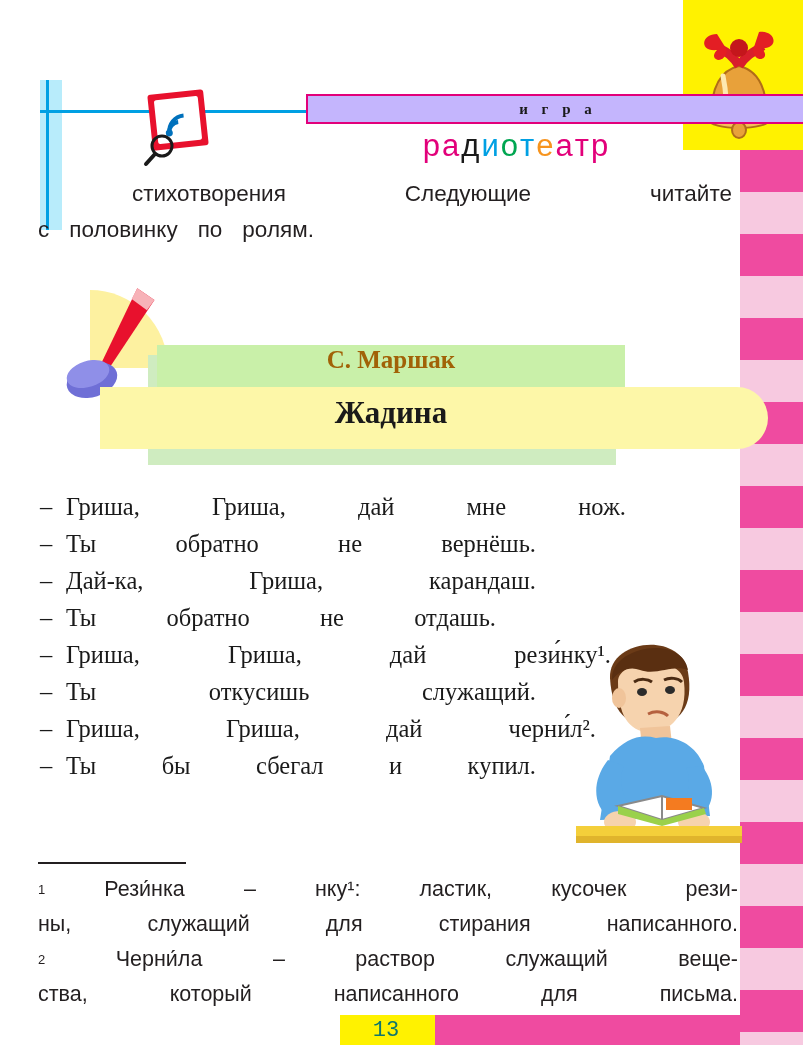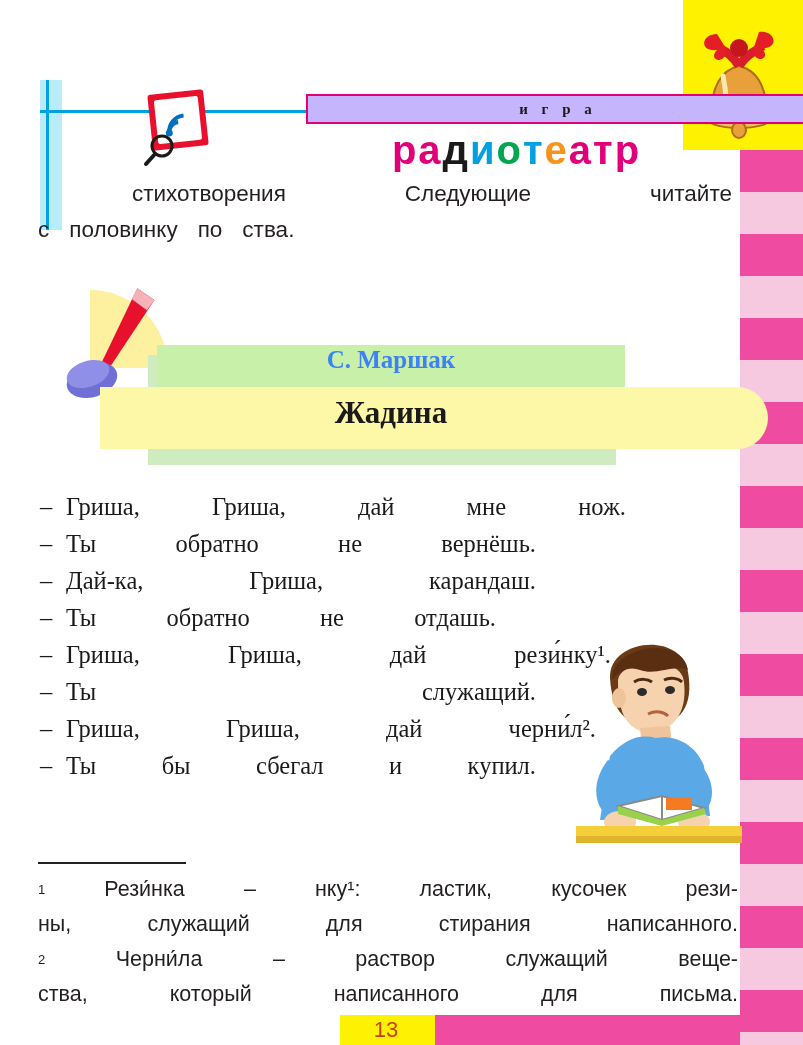--- a/index.html
+++ b/index.html
@@ -107,22 +107,22 @@
     letter-spacing: 5px;
     color: #1a1a1a;
     font-family: "Liberation Serif", serif;
   }
   .radioteatr {
     position: absolute;
     left: 306px;
     top: 128px;
     width: 421px;
     text-align: center;
-    font-size: 40px;
-    font-weight: bold;
+    font-size: 31px;
+    font-weight: normal;
     letter-spacing: 2px;
     font-family: "Liberation Sans", sans-serif;
   }
   .radioteatr span { display: inline-block; }
 
   
   .intro {
     position: absolute;
     left: 72px;
     top: 176px;
@@ -180,21 +180,21 @@
   }
   .author {
     position: absolute;
     left: 157px;
     top: 346px;
     width: 468px;
     text-align: center;
     font-size: 25px;
     font-weight: bold;
     font-family: "Liberation Serif", serif;
-    color: #3b82f6;
+    color: #a16207;
   }
   .poem-title {
     position: absolute;
     left: 157px;
     top: 395px;
     width: 468px;
     text-align: center;
     font-size: 31px;
     font-weight: bold;
     font-family: "Liberation Serif", serif;
@@ -278,22 +278,22 @@
     height: 30px;
     background: #fff200;
   }
   .page-num {
     position: absolute;
     left: 340px;
     bottom: 2px;
     width: 92px;
     text-align: center;
     font-size: 22px;
-    font-family: Liberation Sans, sans-serif;
-    color: #c2410c;
+    font-family: Liberation Mono, monospace;
+    color: #0f766e;
   }
 </style>
 </head>
 <body>
 
 <div class="page">
 
   <div class="right-strip">
     <div class="band" style="top:150px;height:42px;"></div>
     <div class="band" style="top:234px;height:42px;"></div>
@@ -348,21 +348,21 @@
   <div class="intro">
     <div class="l1">
       <span>стихотворения</span>
       <span>Следующие</span>
       <span>читайте</span>
     </div>
     <div class="l2" style="margin-left:-34px;">
       <span>с</span>
       <span>половинку</span>
       <span>по</span>
-      <span>ства.</span>
+      <span>ролям.</span>
     </div>
   </div>
 
   <div class="pencil-deco">
     <svg width="200" height="140" viewBox="0 0 200 140">
       <path d="M20 10 A78 78 0 0 1 98 88 L20 88 Z" fill="#fdf1a0" transform="translate(10,0)"></path>
       <g transform="rotate(18 70 50)">
         <path d="M64 8 L84 14 L60 100 L52 98 Z" fill="#e8112d"></path>
         <path d="M52 98 L60 100 L56 118 Z" fill="#f4c88a"></path>
         <path d="M55 110 L58 111 L56 118 Z" fill="#3b3b3b"></path>
@@ -422,20 +422,21 @@
           <span>Гриша,</span>
           <span>Гриша,</span>
           <span>дай</span>
           <span>рези́нку¹.</span>
         </span>
       </div>
       <div class="line">
         <span class="dash">–</span>
         <span class="words" style="width: 470px; justify-content: space-between;">
           <span>Ты</span>
+          <span>откусишь</span>
           <span>служащий.</span>
         </span>
       </div>
       <div class="line">
         <span class="dash">–</span>
         <span class="words" style="width: 530px; justify-content: space-between;">
           <span>Гриша,</span>
           <span>Гриша,</span>
           <span>дай</span>
           <span>черни́л².</span>

